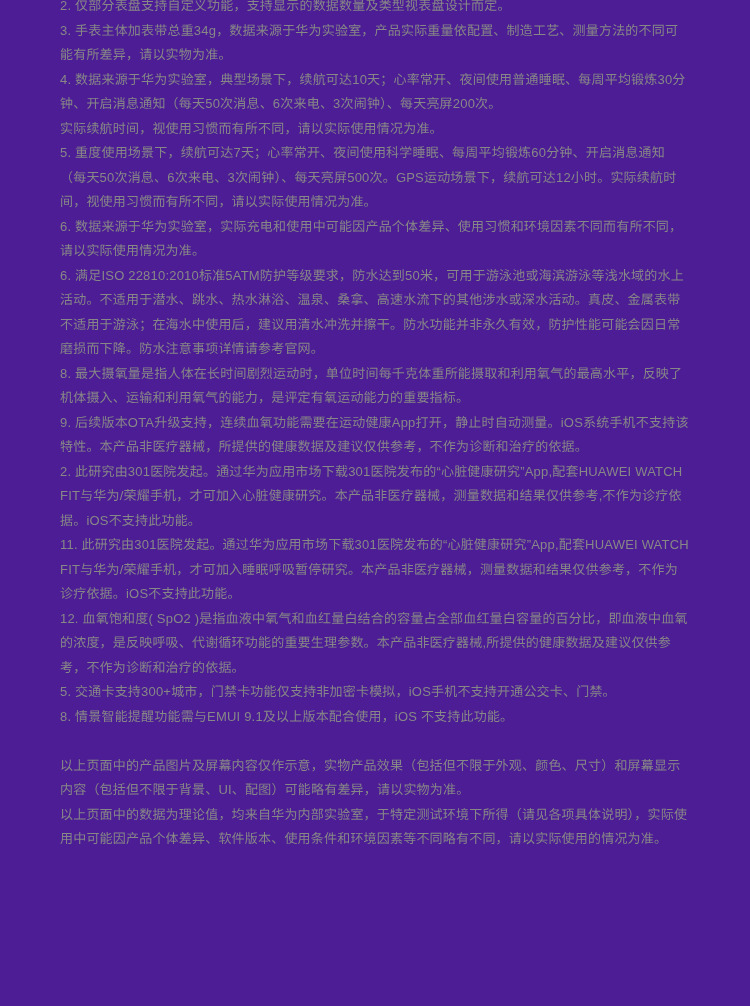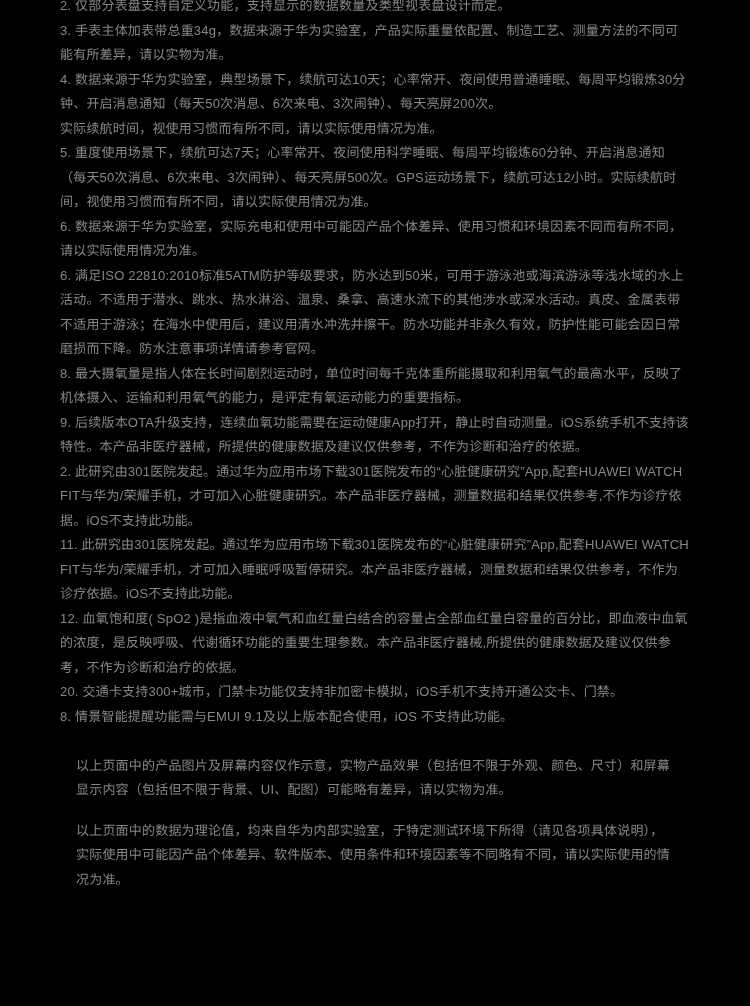--- a/index.html
+++ b/index.html
@@ -10,21 +10,21 @@
   body {
     width: 750px;
     height: 1006px;
     overflow: hidden;
     font-family: "Liberation Sans", "DejaVu Sans", sans-serif;
   }
   .page {
     position: relative;
     width: 750px;
     height: 1006px;
-    background: #000000;
+    background: #4c1d95;
   }
   .disclaimer-content {
     position: absolute;
     top: -6px;              
     left: 60px;
     width: 630px;
     color: #878787;
     font-size: 13px;
     line-height: 24.5px;
     text-align: left;
@@ -32,21 +32,21 @@
   }
   .disclaimer-content p {
     margin: 0;
     padding: 0;
     white-space: pre-line;  
   }
   .footer-notes {
     margin-top: 24.5px;     
   }
   .footer-notes p {
-    margin: 16px;
+    margin: 0;
     padding: 0;
     white-space: pre-line;
   }
 </style>
 </head>
 <body>
 
 <div class="page">
   <div class="disclaimer-content">
 
@@ -56,21 +56,21 @@
       <p>4. 数据来源于华为实验室，典型场景下，续航可达10天；心率常开、夜间使用普通睡眠、每周平均锻炼30分钟、开启消息通知（每天50次消息、6次来电、3次闹钟）、每天亮屏200次。
 实际续航时间，视使用习惯而有所不同，请以实际使用情况为准。</p>
       <p>5. 重度使用场景下，续航可达7天；心率常开、夜间使用科学睡眠、每周平均锻炼60分钟、开启消息通知（每天50次消息、6次来电、3次闹钟）、每天亮屏500次。GPS运动场景下，续航可达12小时。实际续航时间，视使用习惯而有所不同，请以实际使用情况为准。</p>
       <p>6. 数据来源于华为实验室，实际充电和使用中可能因产品个体差异、使用习惯和环境因素不同而有所不同，请以实际使用情况为准。</p>
       <p>6. 满足ISO 22810:2010标准5ATM防护等级要求，防水达到50米，可用于游泳池或海滨游泳等浅水域的水上活动。不适用于潜水、跳水、热水淋浴、温泉、桑拿、高速水流下的其他涉水或深水活动。真皮、金属表带不适用于游泳；在海水中使用后，建议用清水冲洗并擦干。防水功能并非永久有效，防护性能可能会因日常磨损而下降。防水注意事项详情请参考官网。</p>
       <p>8. 最大摄氧量是指人体在长时间剧烈运动时，单位时间每千克体重所能摄取和利用氧气的最高水平，反映了机体摄入、运输和利用氧气的能力，是评定有氧运动能力的重要指标。</p>
       <p>9. 后续版本OTA升级支持，连续血氧功能需要在运动健康App打开，静止时自动测量。iOS系统手机不支持该特性。本产品非医疗器械，所提供的健康数据及建议仅供参考，不作为诊断和治疗的依据。</p>
       <p>2. 此研究由301医院发起。通过华为应用市场下载301医院发布的“心脏健康研究”App,配套HUAWEI WATCH FIT与华为/荣耀手机，才可加入心脏健康研究。本产品非医疗器械，测量数据和结果仅供参考,不作为诊疗依据。iOS不支持此功能。</p>
       <p>11. 此研究由301医院发起。通过华为应用市场下载301医院发布的“心脏健康研究”App,配套HUAWEI WATCH FIT与华为/荣耀手机，才可加入睡眠呼吸暂停研究。本产品非医疗器械，测量数据和结果仅供参考，不作为诊疗依据。iOS不支持此功能。</p>
       <p>12. 血氧饱和度( SpO2 )是指血液中氧气和血红量白结合的容量占全部血红量白容量的百分比，即血液中血氧的浓度，是反映呼吸、代谢循环功能的重要生理参数。本产品非医疗器械,所提供的健康数据及建议仅供参考，不作为诊断和治疗的依据。</p>
-      <p>20. 交通卡支持300+城市，门禁卡功能仅支持非加密卡模拟，iOS手机不支持开通公交卡、门禁。</p>
+      <p>5. 交通卡支持300+城市，门禁卡功能仅支持非加密卡模拟，iOS手机不支持开通公交卡、门禁。</p>
       <p>8. 情景智能提醒功能需与EMUI 9.1及以上版本配合使用，iOS 不支持此功能。</p>
     </div>
 
     <div class="footer-notes">
       <p>以上页面中的产品图片及屏幕内容仅作示意，实物产品效果（包括但不限于外观、颜色、尺寸）和屏幕显示内容（包括但不限于背景、UI、配图）可能略有差异，请以实物为准。</p>
       <p>以上页面中的数据为理论值，均来自华为内部实验室，于特定测试环境下所得（请见各项具体说明），实际使用中可能因产品个体差异、软件版本、使用条件和环境因素等不同略有不同，请以实际使用的情况为准。</p>
     </div>
 
   </div>
 </div>

